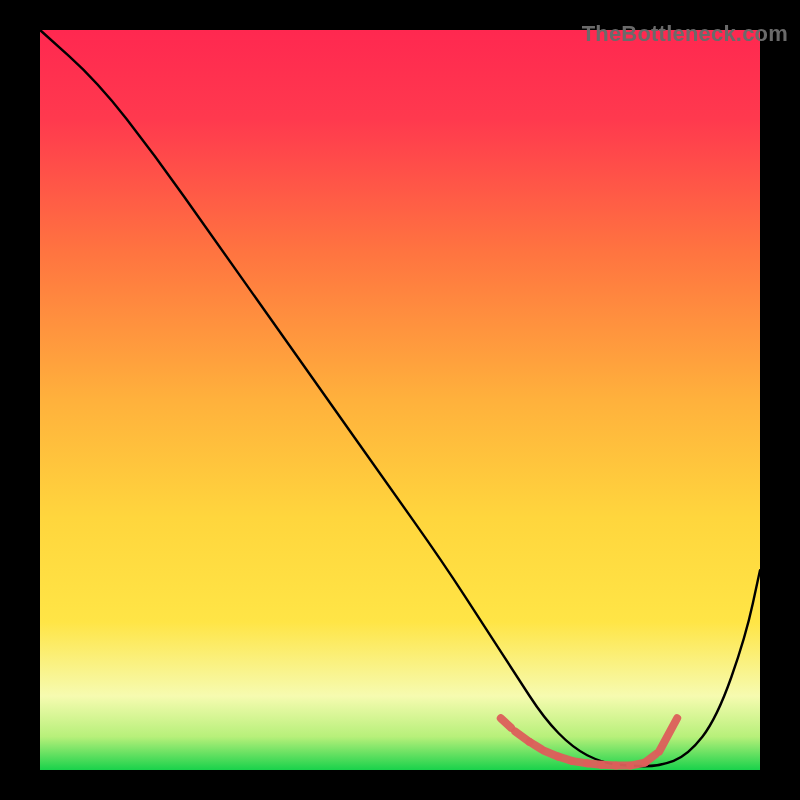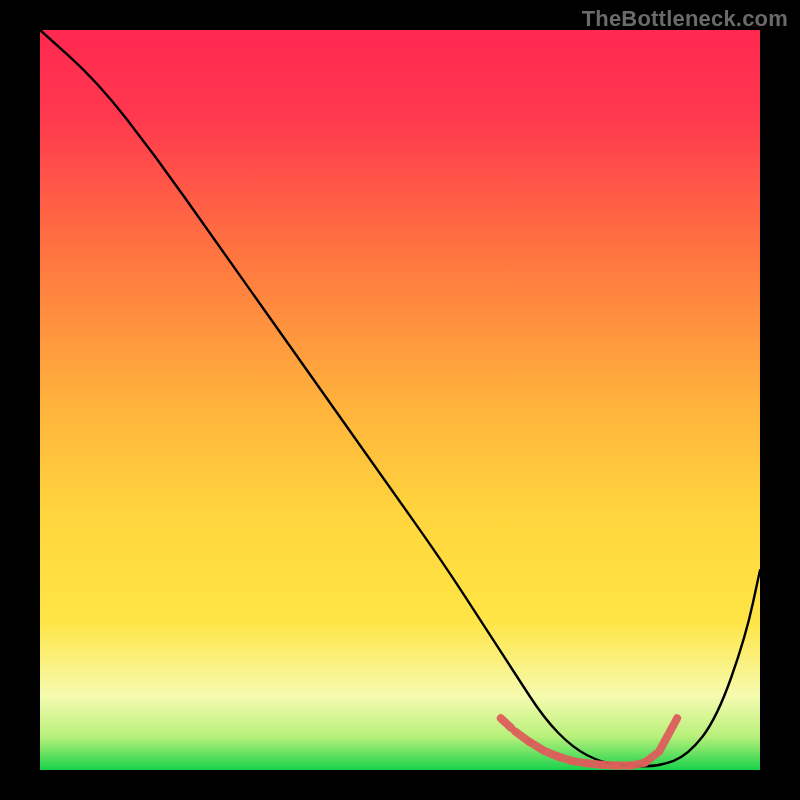--- a/index.html
+++ b/index.html
@@ -10,21 +10,21 @@
     background: #000;
     overflow: hidden;
   }
   .wrap {
     position: relative;
     width: 800px;
     height: 800px;
   }
   .watermark {
     position: absolute;
-    top: 6px;
+    top: 21px;
     right: 12px;
     font-family: Arial, Helvetica, sans-serif;
     font-size: 22px;
     font-weight: 700;
     color: #6a6a6a;
     z-index: 3;
     user-select: none;
     letter-spacing: 0.2px;
   }
   svg {

